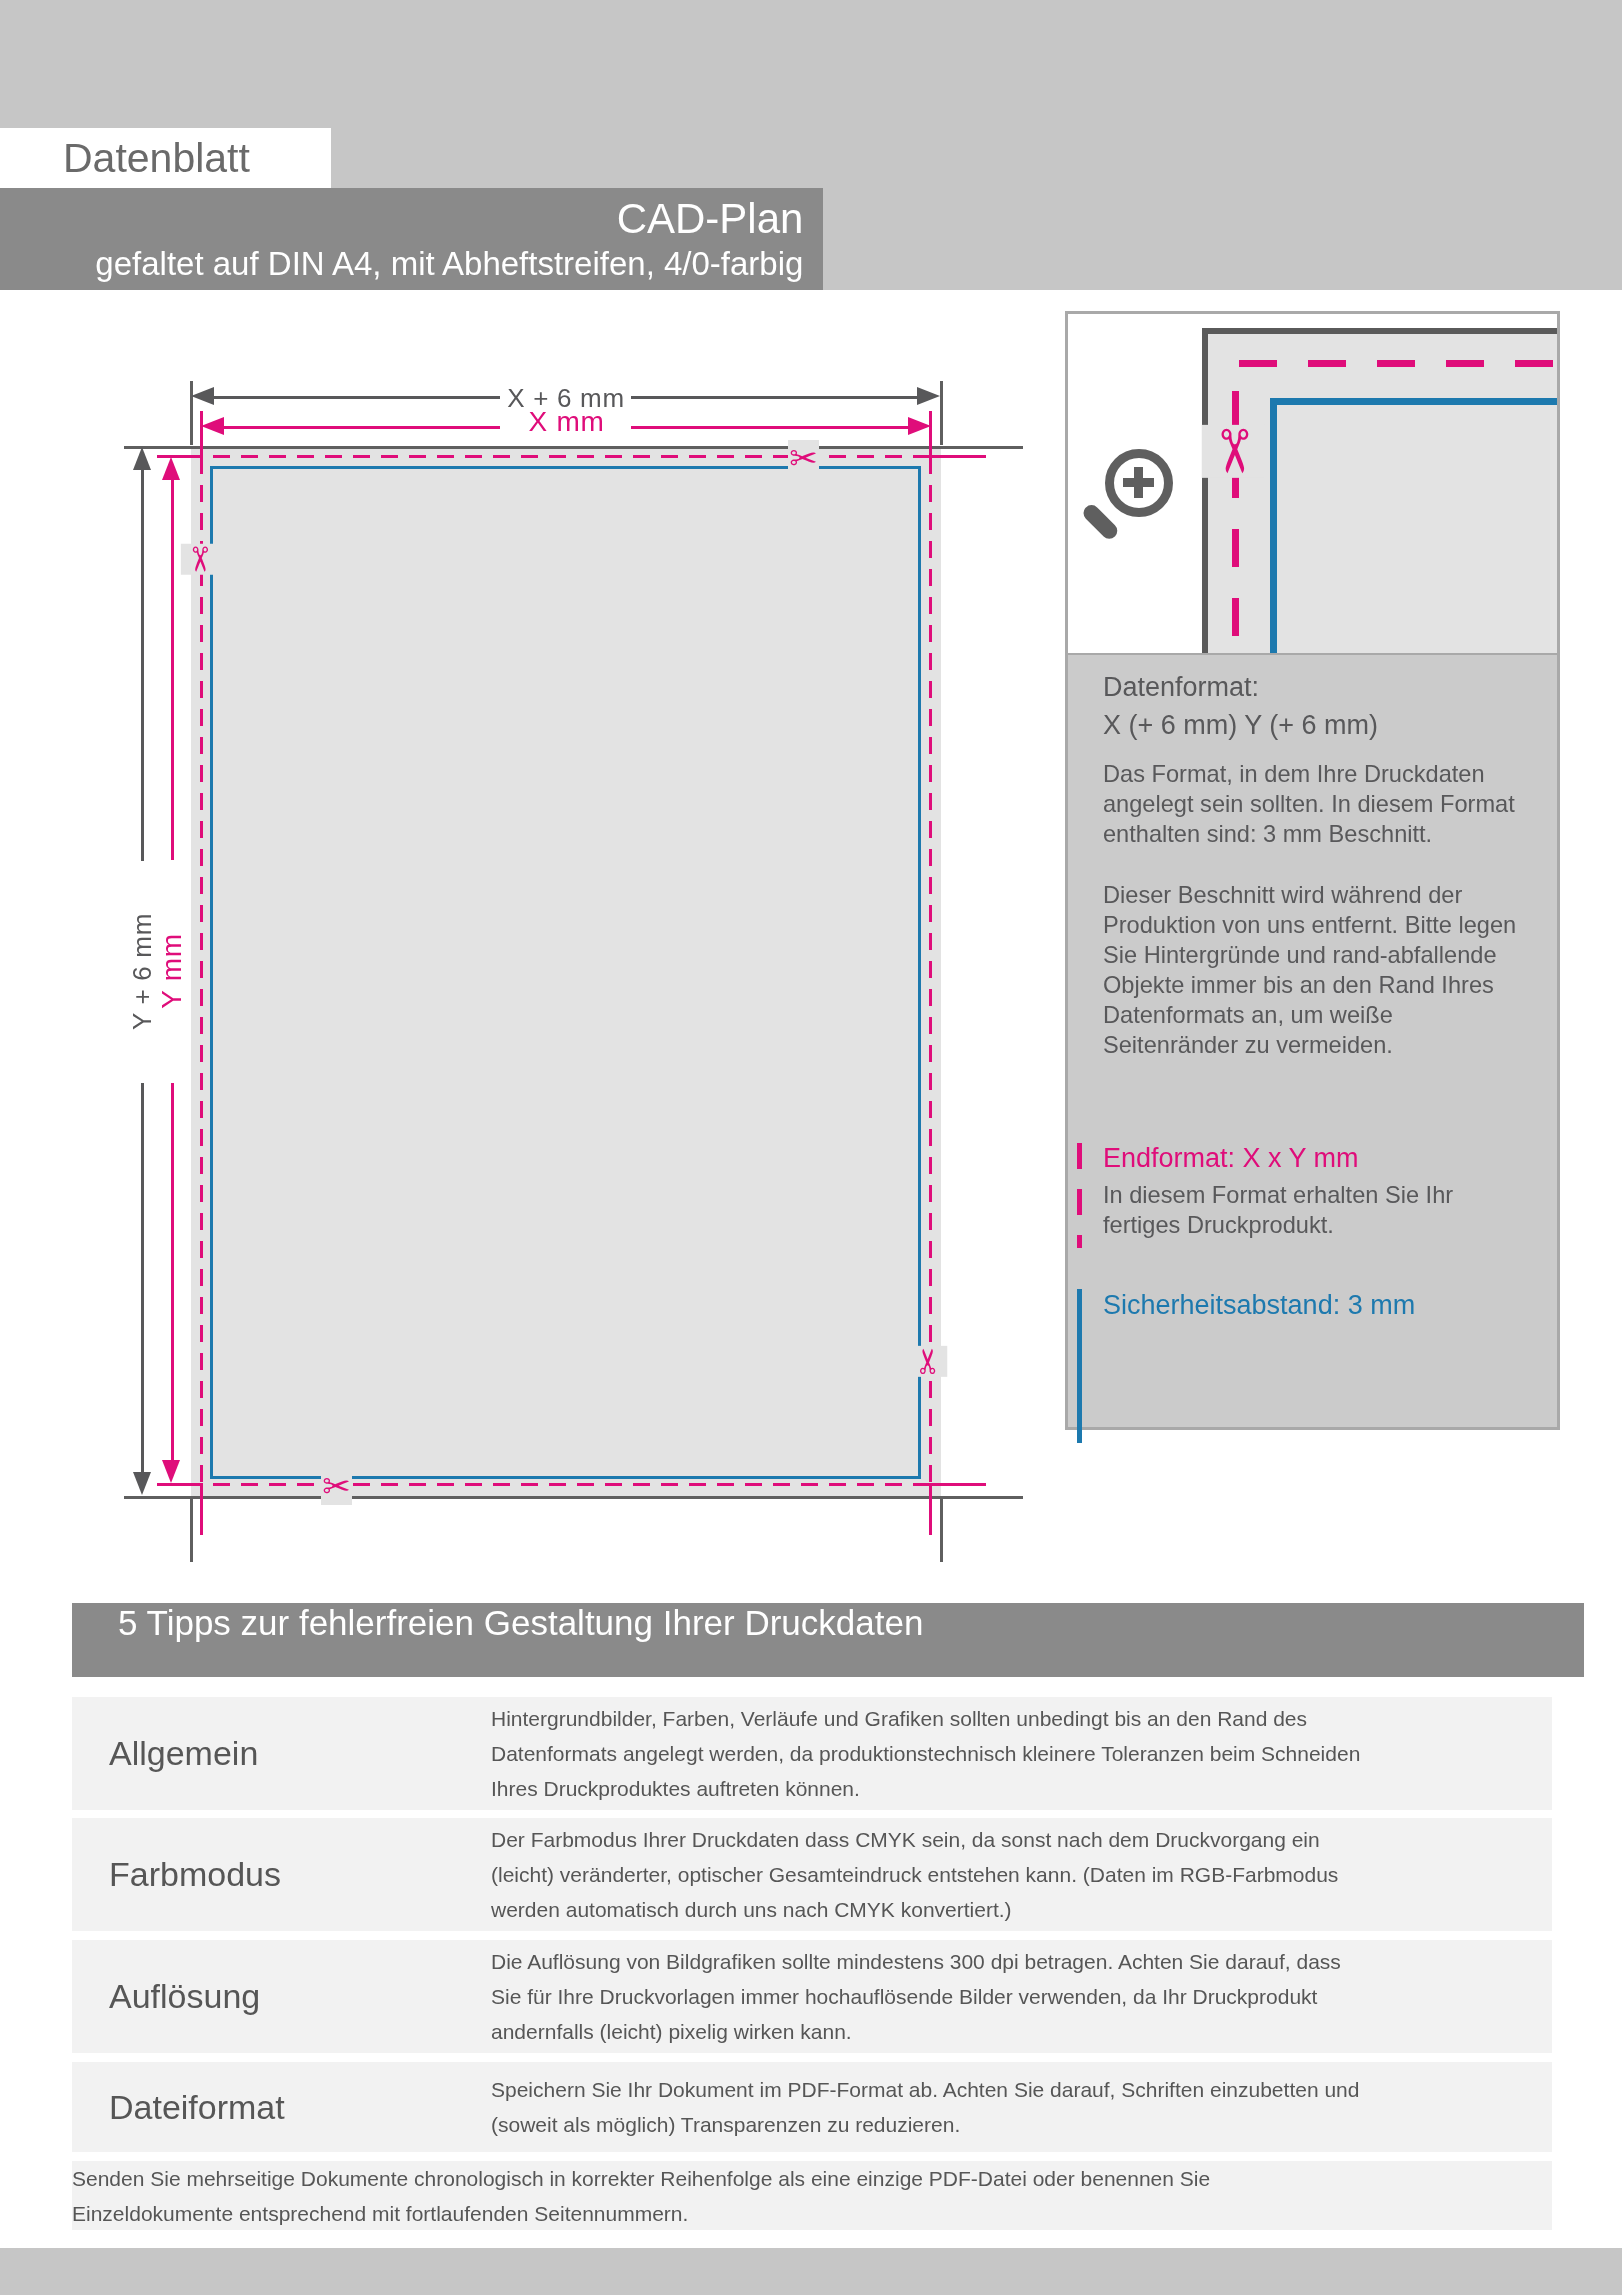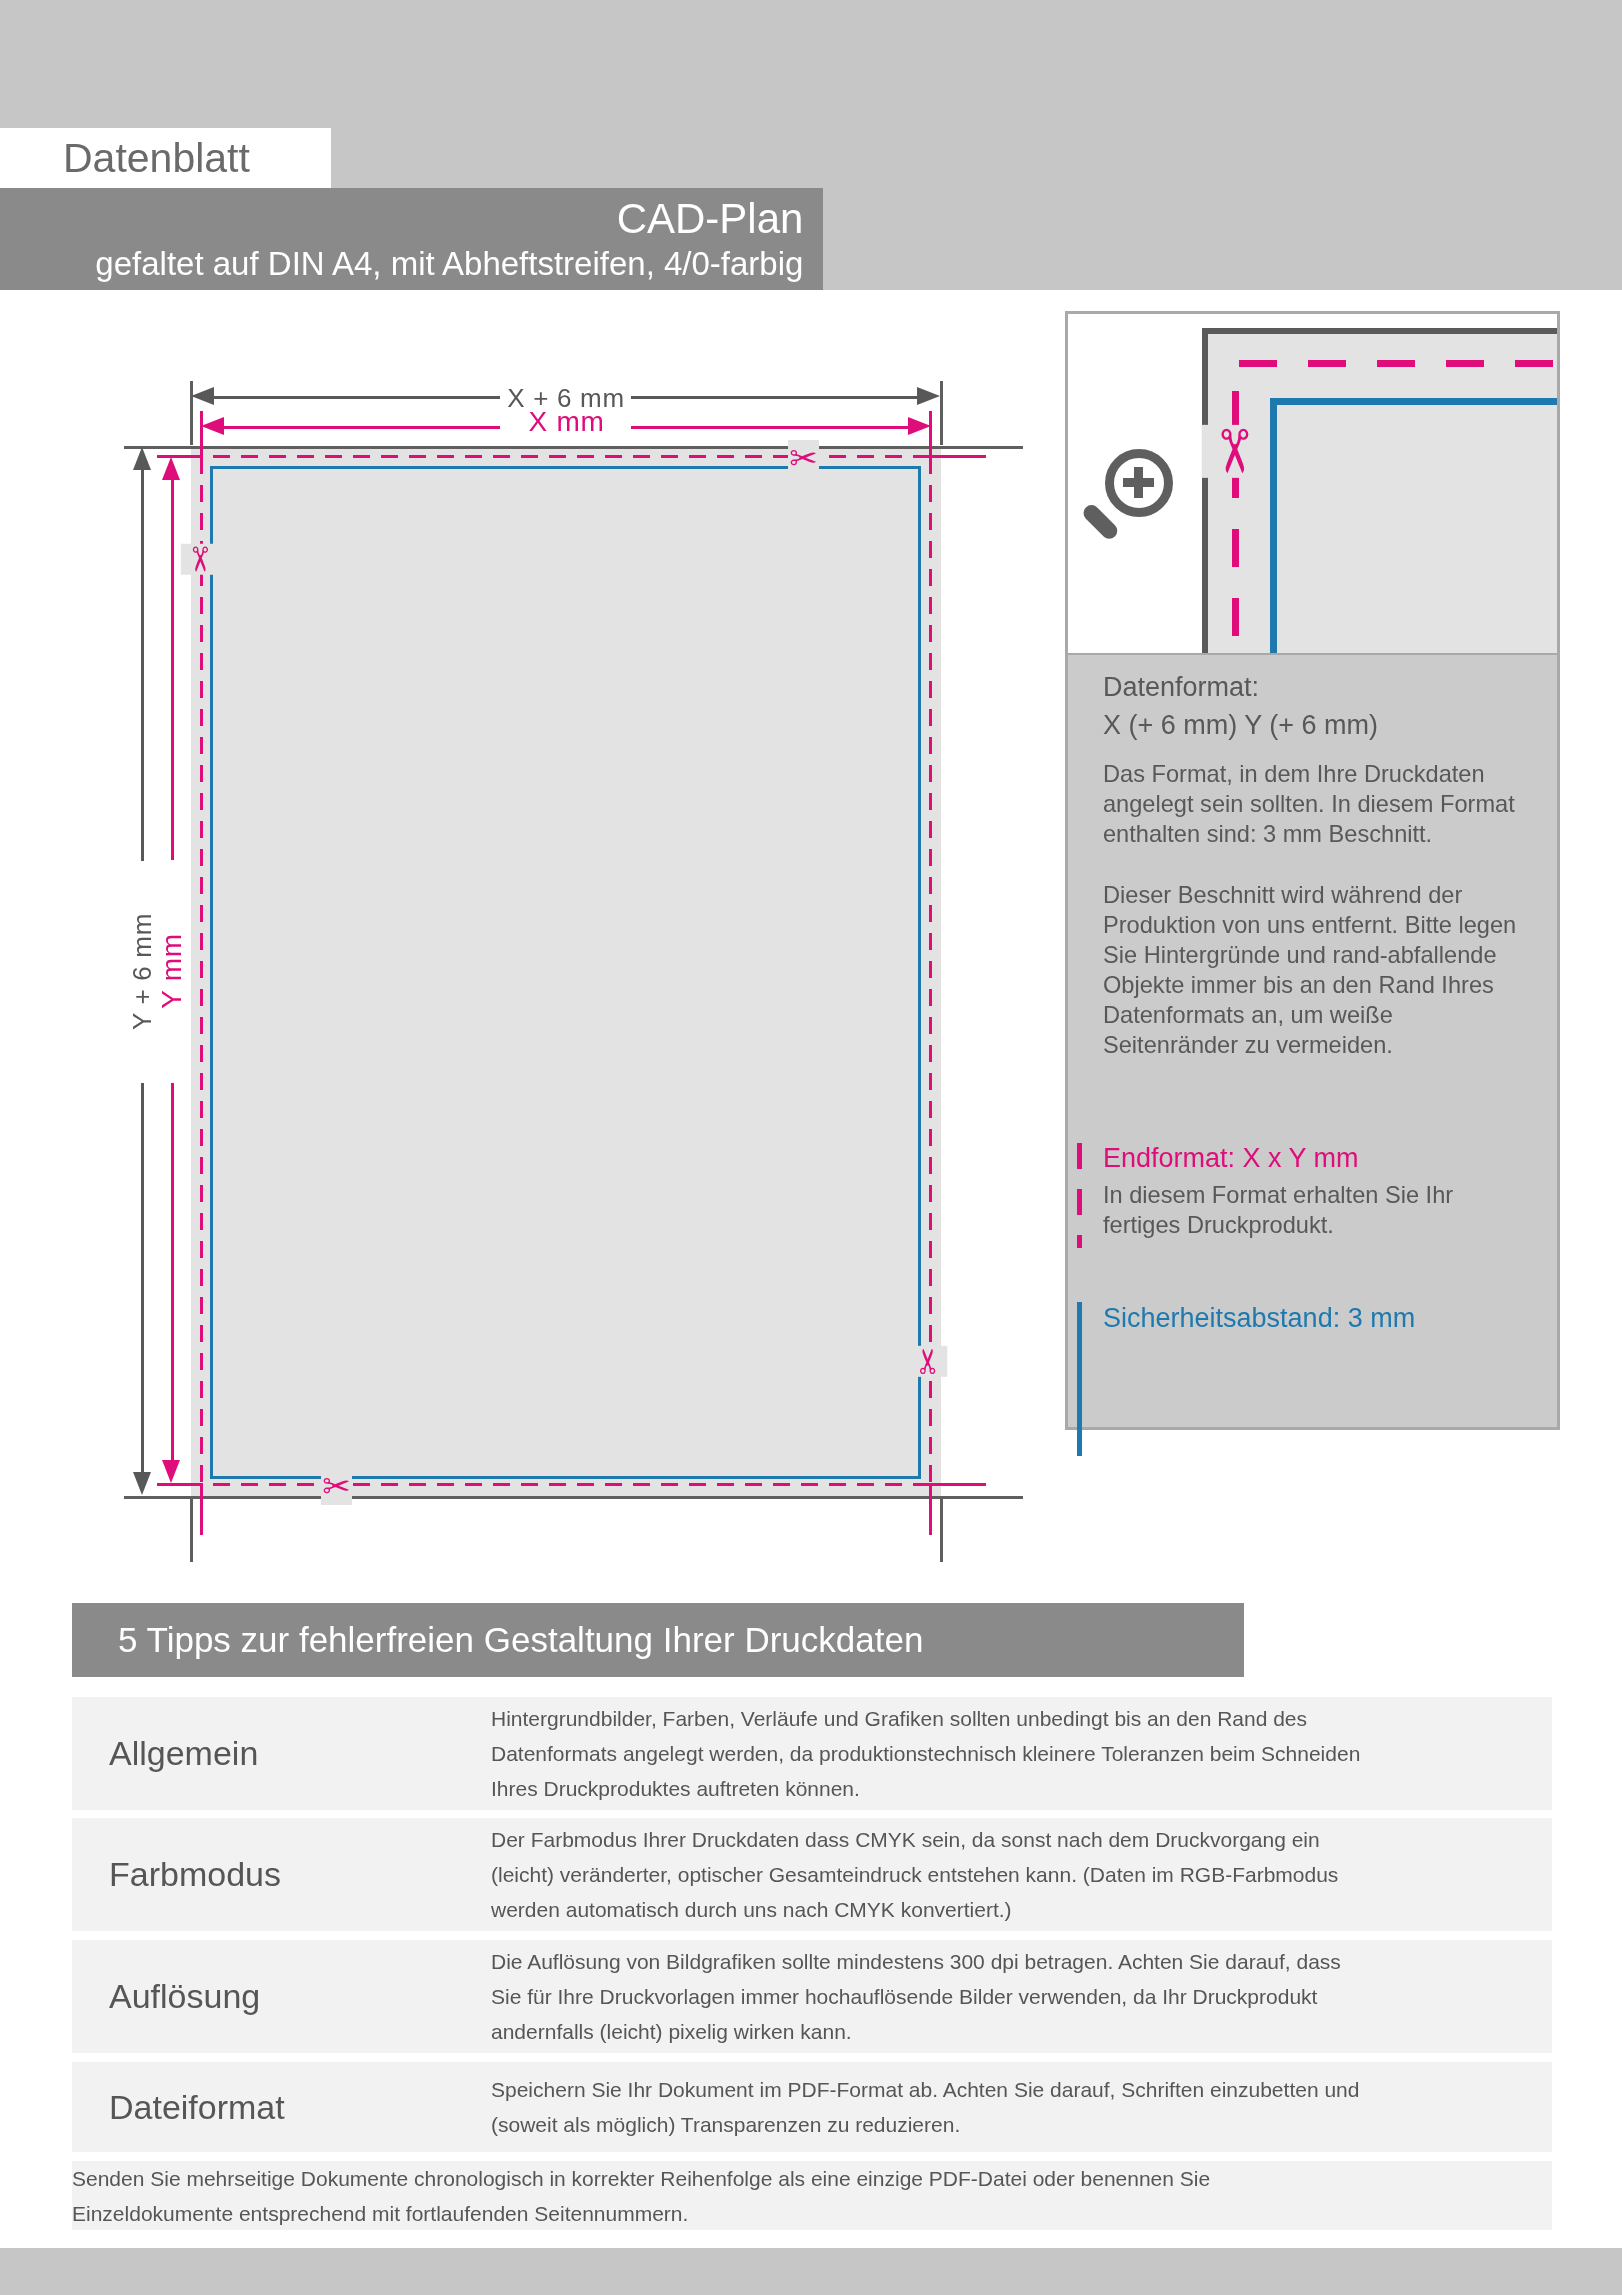--- a/index.html
+++ b/index.html
@@ -155,28 +155,28 @@
   <div class="panel-h">X (+ 6 mm) Y (+ 6 mm)</div>
   <p class="panel-p" style="margin-top:15px">Das Format, in dem Ihre Druckdaten angelegt sein sollten. In diesem Format enthalten sind: 3 mm Beschnitt.</p>
   <p class="panel-p" style="margin-top:31px">Dieser Beschnitt wird während der Produktion von uns entfernt. Bitte legen Sie Hintergründe und rand-abfallende Objekte immer bis an den Rand Ihres Datenformats an, um weiße Seitenränder zu vermeiden.</p>
 
   <div class="block" style="margin-top:79px">
     <div class="sidebar-line dashV" style="top:3.9px;height:105px;background:repeating-linear-gradient(to bottom,var(--m) 0 26px,transparent 26px 46px)"></div>
     <div class="panel-h" style="color:var(--m)">Endformat: X x Y mm</div>
     <p class="panel-p" style="margin-top:2.6px">In diesem Format erhalten Sie Ihr fertiges Druckprodukt.</p>
   </div>
 
-  <div class="block" style="margin-top:59px">
+  <div class="block" style="margin-top:46px">
     <div class="sidebar-line" style="top:3.9px;height:154px;background:var(--b)"></div>
     <div class="panel-h" style="color:var(--b)">Sicherheitsabstand: 3 mm</div>
   </div>
 </div>
 
-<div class="abs" style="left:72px;top:1603px;width:1172px;height:74px;background:var(--band);
-            display:flex;align-items:center;padding-left:46px">
+<div class="abs" style="left:72px;top:1603px;width:1512px;height:74px;background:var(--band);
+            display:flex;align-items:flex-start;padding-left:46px">
   <span style="font-size:35px;color:#fff">5 Tipps zur fehlerfreien Gestaltung Ihrer Druckdaten</span>
 </div>
 
 <div class="tiprow" style="top:1697px;height:113px">
   <div class="tiplabel">Allgemein</div>
   <div class="tipbody">Hintergrundbilder, Farben, Verläufe und Grafiken sollten unbedingt bis an den Rand des Datenformats angelegt werden, da produktionstechnisch kleinere Toleranzen beim Schneiden Ihres Druckproduktes auftreten können.</div>
 </div>
 <div class="tiprow" style="top:1818px;height:113px">
   <div class="tiplabel">Farbmodus</div>
   <div class="tipbody">Der Farbmodus Ihrer Druckdaten dass CMYK sein, da sonst nach dem Druckvorgang ein (leicht) veränderter, optischer Gesamteindruck entstehen kann. (Daten im RGB-Farbmodus werden automatisch durch uns nach CMYK konvertiert.)</div>

